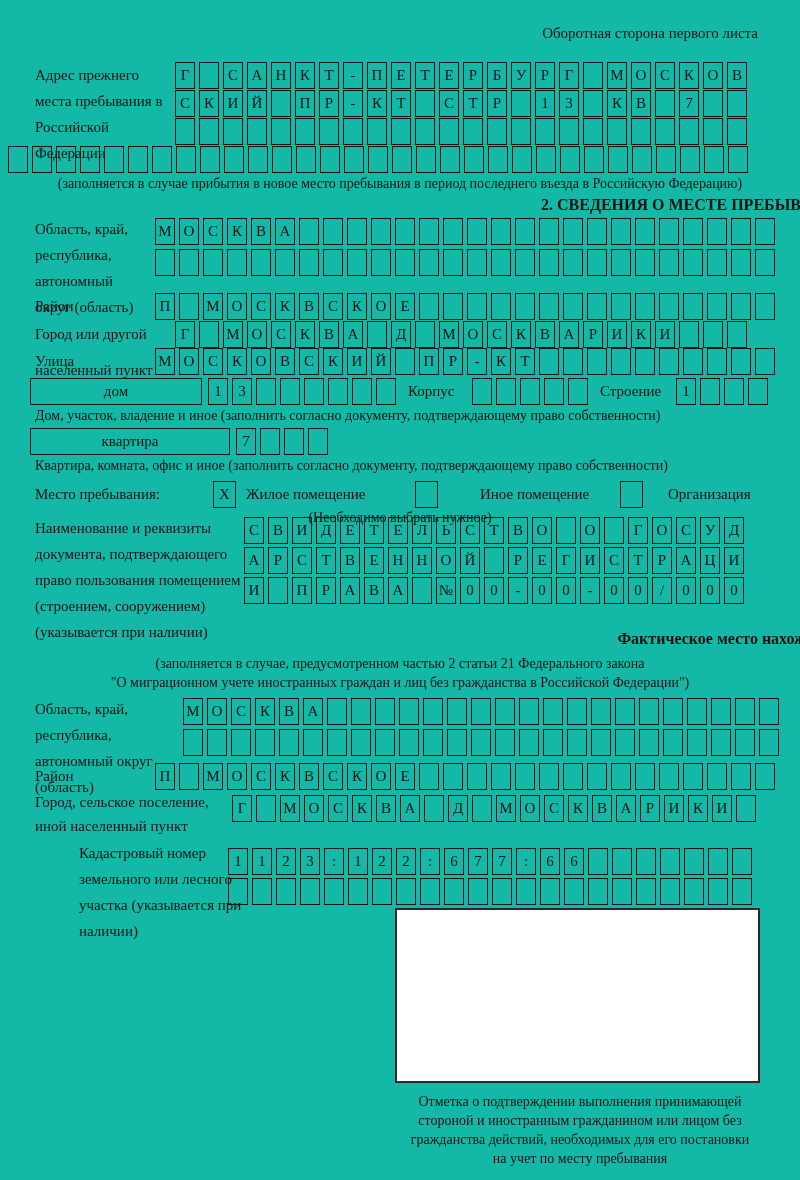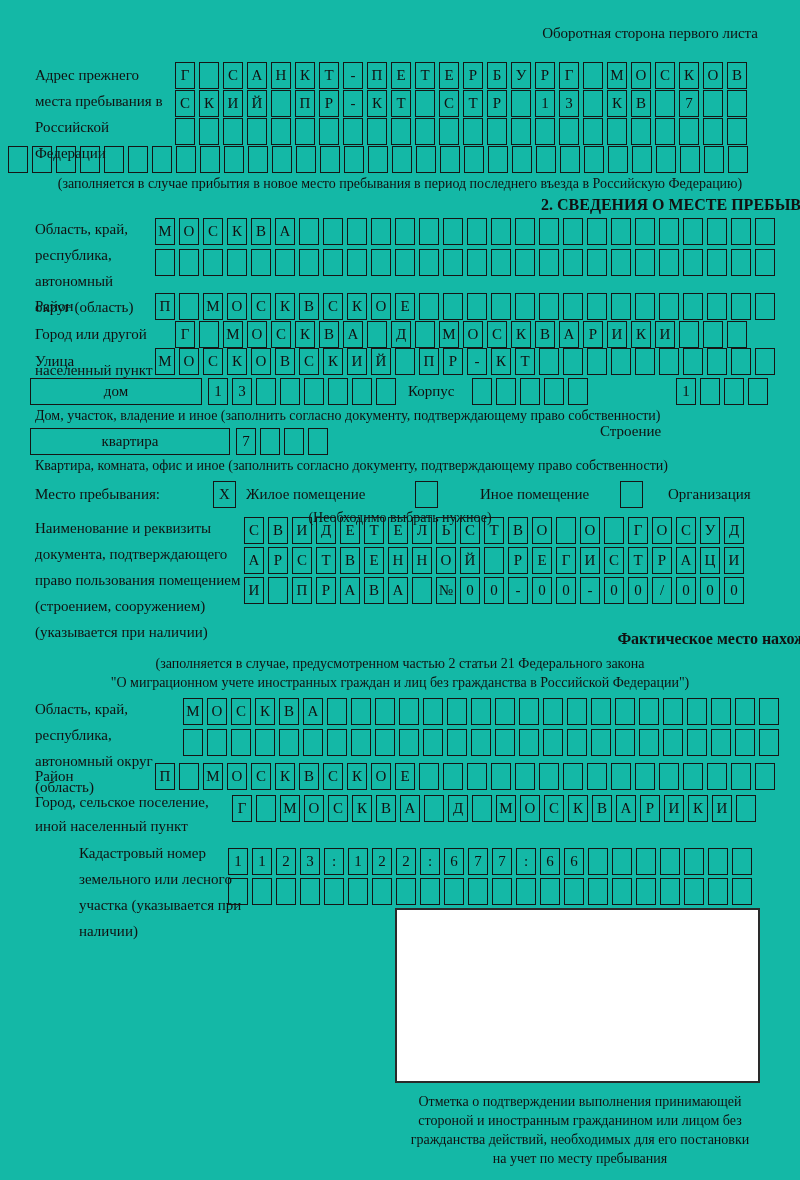--- a/index.html
+++ b/index.html
@@ -313,21 +313,21 @@
       <span class="cell"></span>
     </div>
   <div class="abs lbl" style="left:408px; top:378px;">Корпус</div>
   <div class="abs cells" style="left:472px; top:378px;">
       <span class="cell"></span>
       <span class="cell"></span>
       <span class="cell"></span>
       <span class="cell"></span>
       <span class="cell"></span>
     </div>
-  <div class="abs lbl" style="left:600px; top:378px;margin-top:40px;">Строение</div>
+  <div class="abs lbl" style="left:600px; top:378px;">Строение</div>
   <div class="abs cells" style="left:676px; top:378px;">
       <span class="cell">1</span>
       <span class="cell"></span>
       <span class="cell"></span>
       <span class="cell"></span>
     </div>
   <div class="abs note" style="left:35px; top:408px;">Дом, участок, владение и иное (заполнить согласно документу, подтверждающему право собственности)</div>
 
   <div class="abs widebox" style="left:30px; top:428px; width:200px;">квартира</div>
   <div class="abs cells" style="left:236px; top:428px;">

